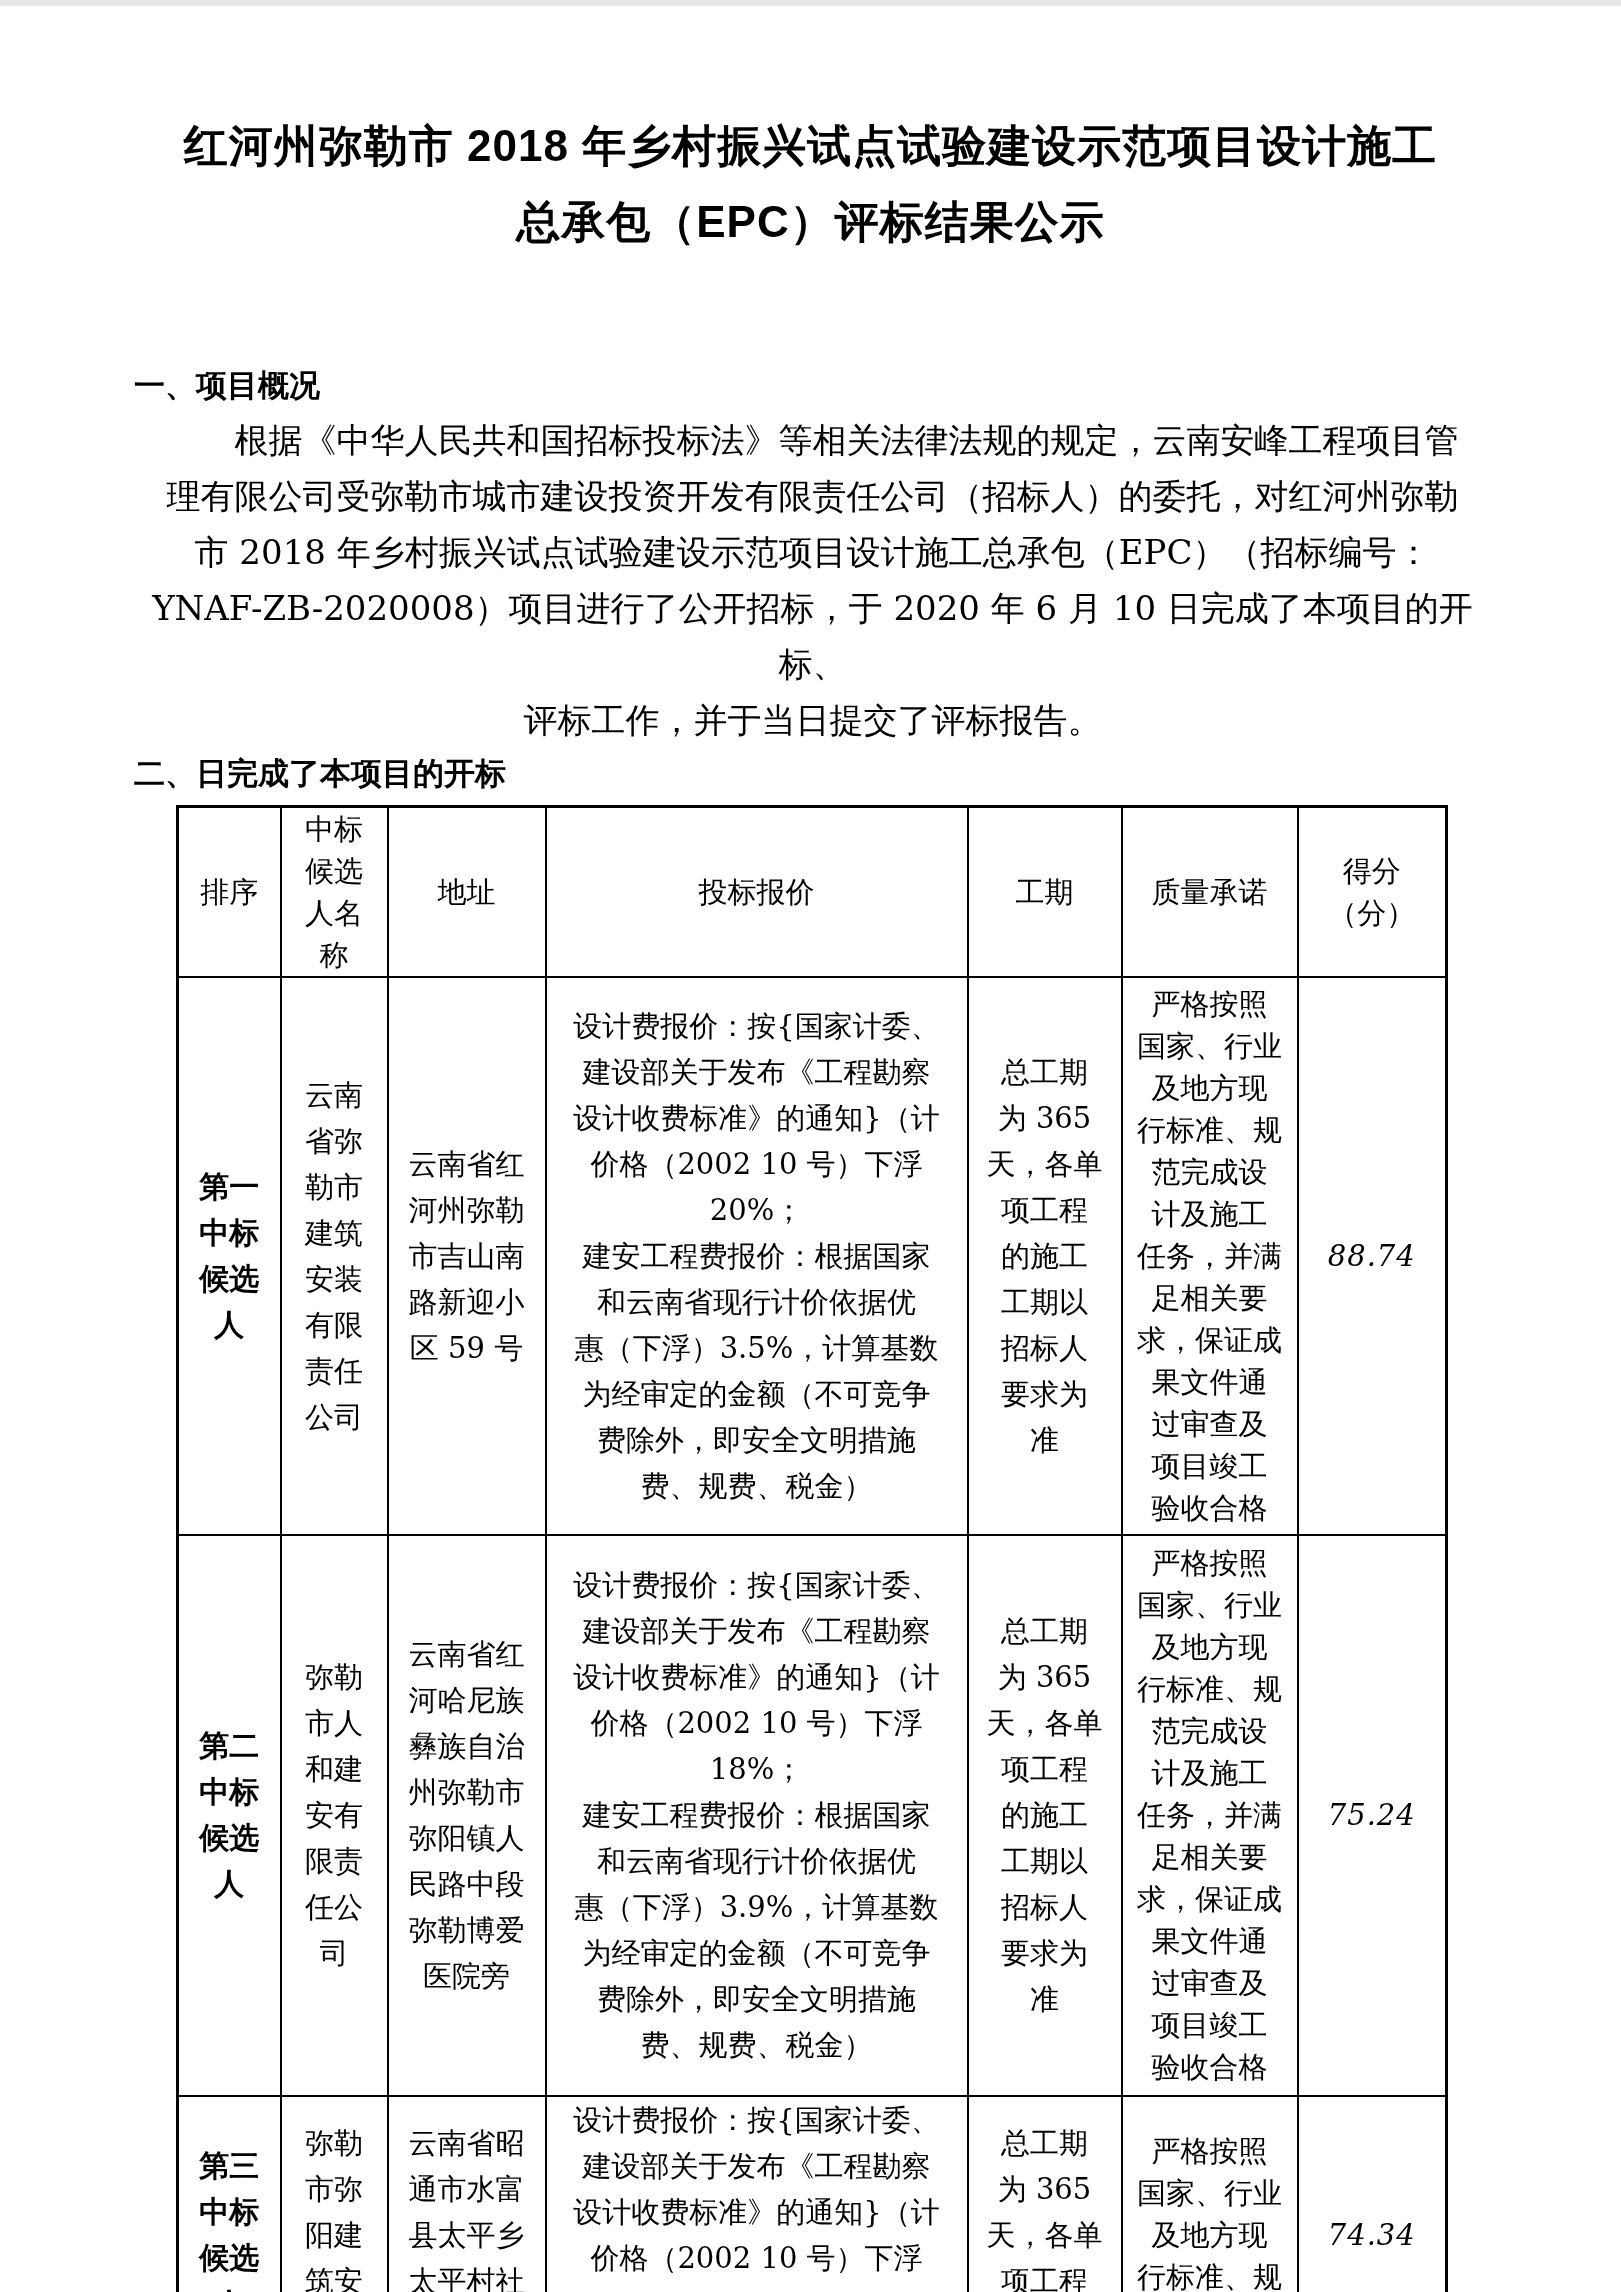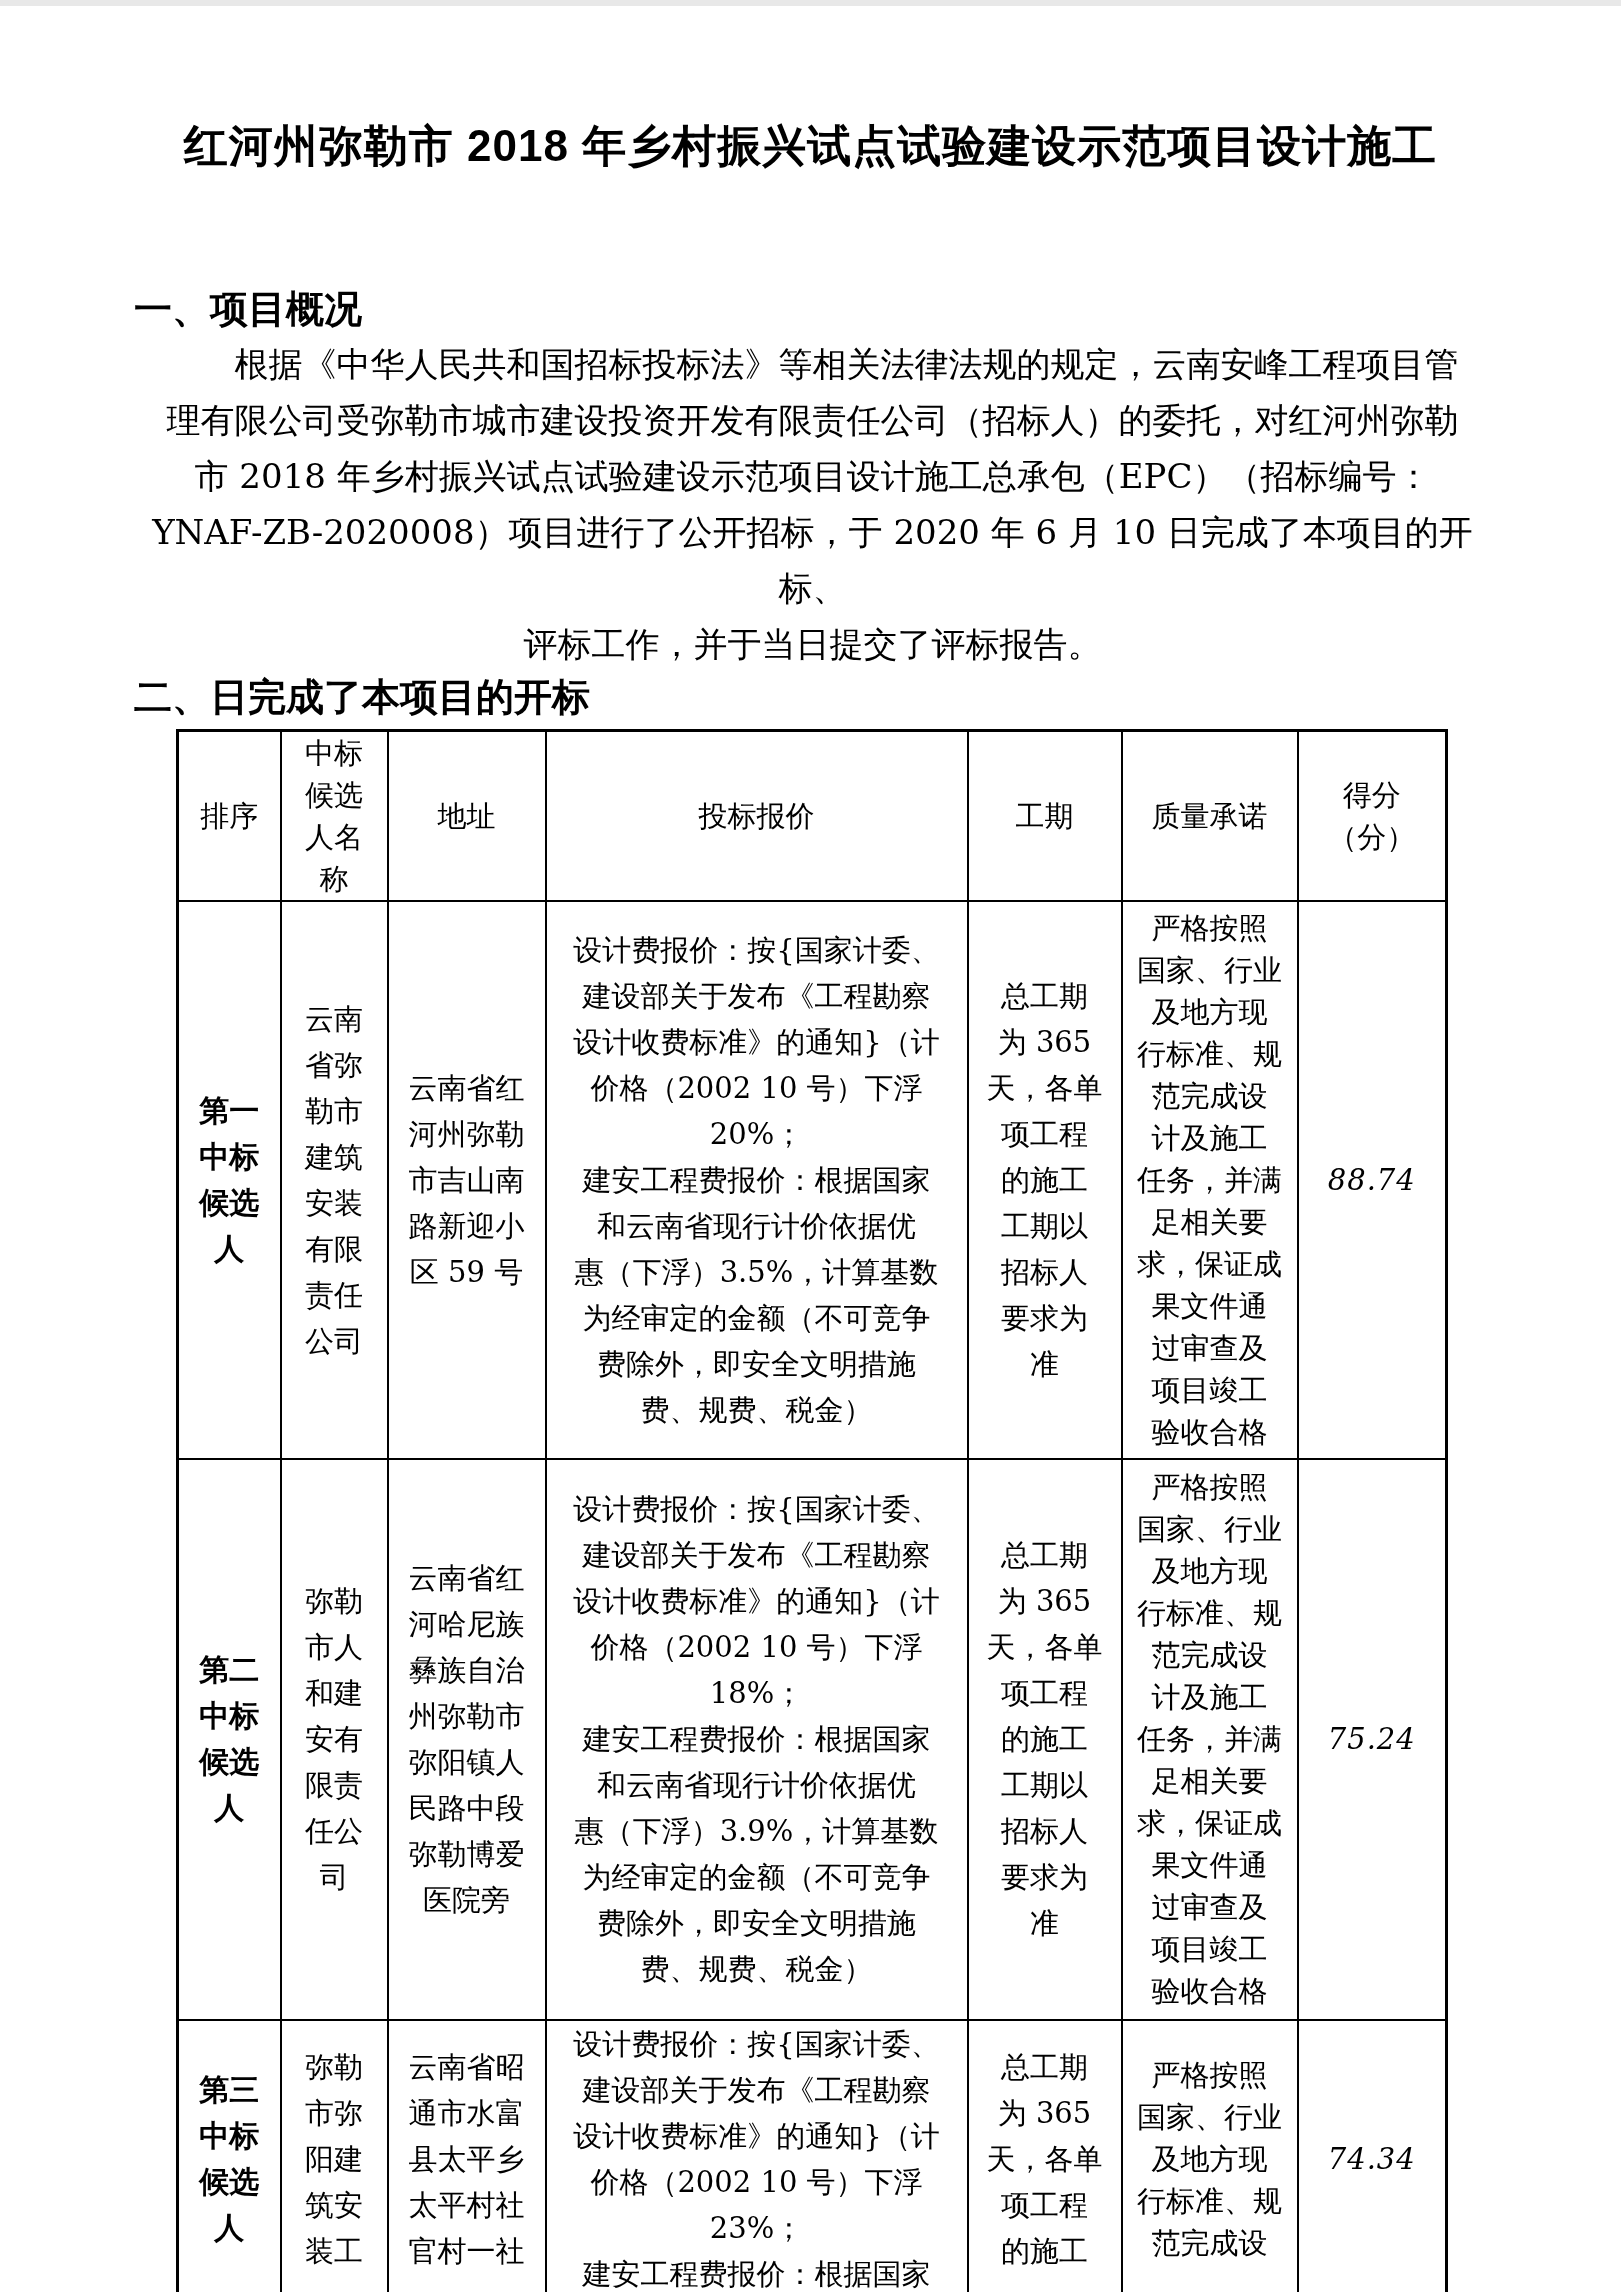--- a/index.html
+++ b/index.html
@@ -18,21 +18,21 @@
     text-align:center;
     font-family:"Liberation Sans","DejaVu Sans",sans-serif;
     font-weight:bold;
     font-size:44px;
     line-height:76px;
     letter-spacing:1px;
   }
   .heading{
     font-family:Liberation Serif, serif;
     font-weight:bold;
-    font-size:38px;
+    font-size:31px;
     line-height:43px;
   }
   .heading-1{margin-top:104px;}
   .heading-2{margin-top:3.9px;}
   .para{
     margin-top:4.9px;
     width:1357px;
     font-size:34px;
     line-height:56px;
     white-space:pre-line;
@@ -75,20 +75,21 @@
   col.c-dur{width:154px;}
   col.c-qual{width:176px;}
   col.c-score{width:149px;}
 </style>
 </head>
 <body>
 
 <div class="page">
   <div class="doc-title">
     <div>红河州弥勒市 2018 年乡村振兴试点试验建设示范项目设计施工</div>
+    <div>总承包（EPC）评标结果公示</div>
   </div>
 
   <div class="content">
     <div class="heading heading-1">一、项目概况</div>
     <div class="para">　　根据《中华人民共和国招标投标法》等相关法律法规的规定，云南安峰工程项目管
 理有限公司受弥勒市城市建设投资开发有限责任公司（招标人）的委托，对红河州弥勒
 市 2018 年乡村振兴试点试验建设示范项目设计施工总承包（EPC）（招标编号：
 YNAF-ZB-2020008）项目进行了公开招标，于 2020 年 6 月 10 日完成了本项目的开标、
 评标工作，并于当日提交了评标报告。</div>
     <div class="heading heading-2">二、日完成了本项目的开标</div>

